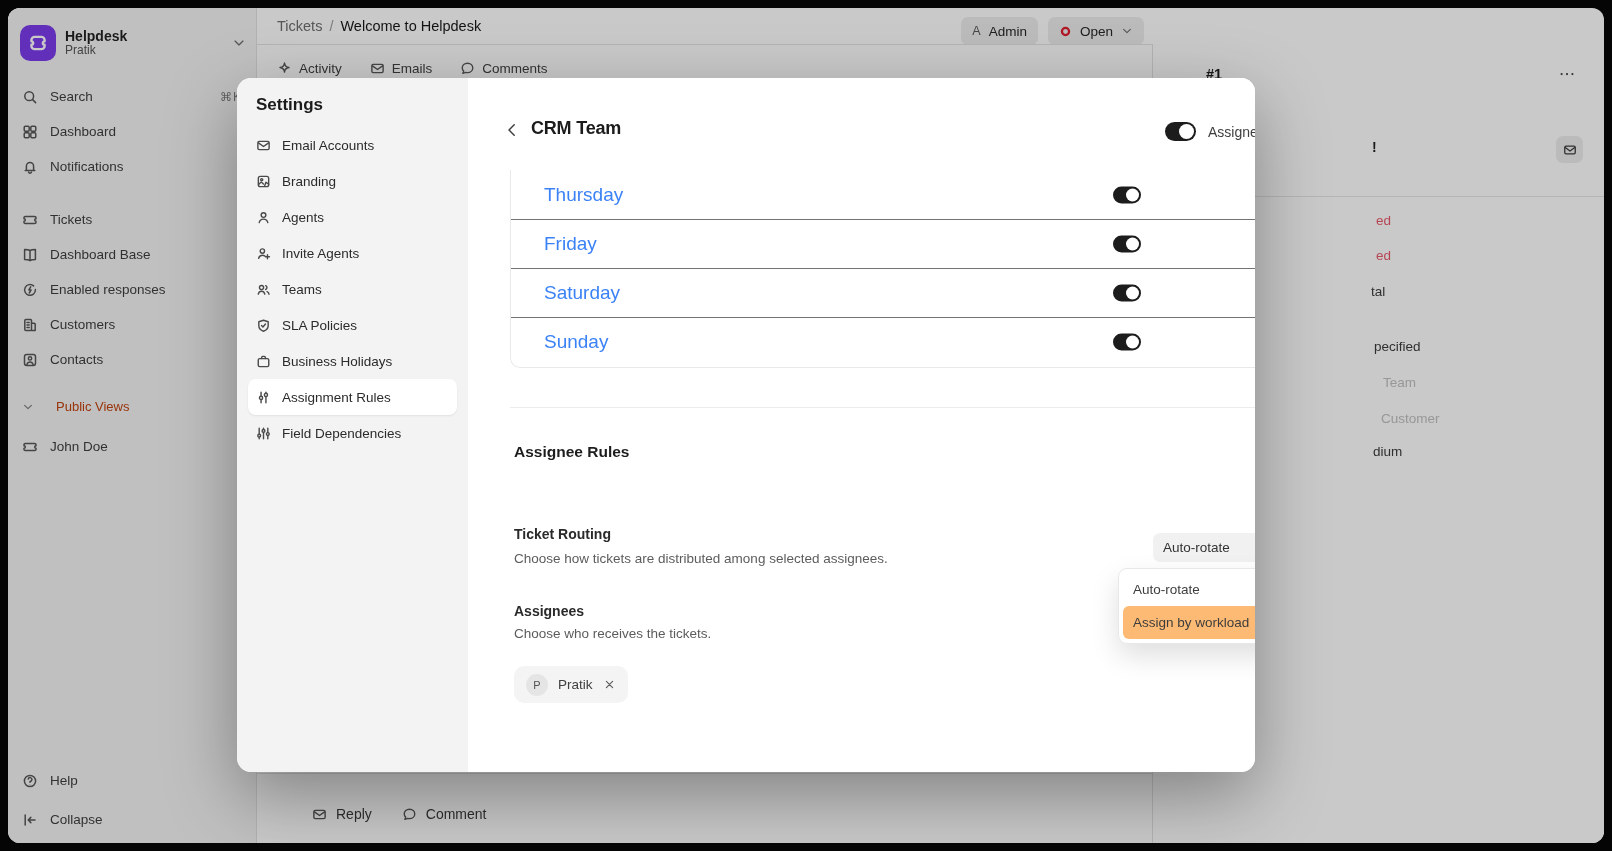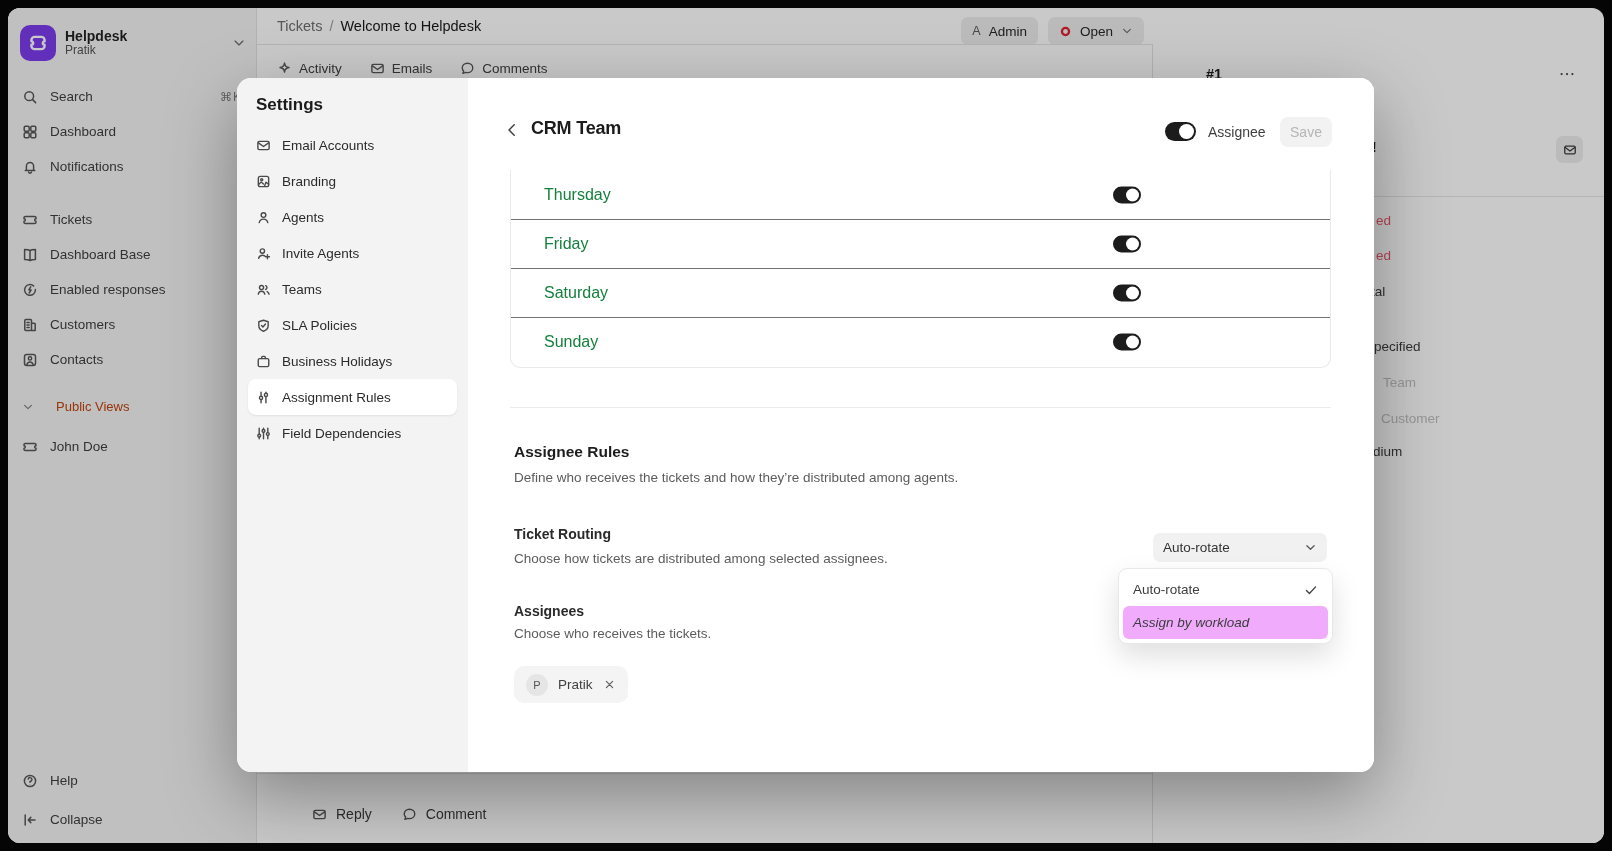--- a/index.html
+++ b/index.html
@@ -67,21 +67,21 @@
 
   
   .reply-divider{position:absolute;left:249px;right:452px;top:765px;height:1px;background:#e4e4e4;}
   .reply-bar{position:absolute;left:249px;right:452px;top:766px;bottom:0;background:#fff;}
   .reply-actions{position:absolute;left:55px;top:32px;display:flex;gap:30px;}
   .rb-btn{display:flex;align-items:center;gap:9px;font-size:14px;color:#383838;cursor:pointer;}
   .rb-btn .icon{width:15px;height:15px;color:#555;}
 
   
   .overlay{position:absolute;inset:0;background:rgba(10,10,10,0.22);z-index:5;}
-  .modal{position:absolute;left:229px;top:70px;width:1137px;height:694px;background:#fff;border-radius:14px;box-shadow:0 24px 70px rgba(0,0,0,0.35);z-index:10;overflow:hidden;}
+  .modal{position:absolute;left:229px;top:70px;width:1018px;height:694px;background:#fff;border-radius:14px;box-shadow:0 24px 70px rgba(0,0,0,0.35);z-index:10;overflow:hidden;}
   .modal-side{position:absolute;left:0;top:0;bottom:0;width:231px;background:#f3f3f3;border-radius:14px 0 0 14px;}
   .modal-side-title{position:absolute;left:19px;top:17px;font-size:17px;font-weight:700;color:#1b1b1b;}
   .mnav{position:absolute;left:11px;right:11px;top:49px;display:flex;flex-direction:column;}
   .mnav-item{height:36px;display:flex;align-items:center;padding:0 8px;border-radius:8px;cursor:pointer;}
   .mnav-item .icon{width:15px;height:15px;color:#4a4a4a;flex:0 0 auto;}
   .mnav-item .lbl{margin-left:11px;font-size:13.5px;color:#2b2b2b;}
   .mnav-item.active{background:#fff;box-shadow:0 1px 2px rgba(0,0,0,0.08);}
 
   .modal-content{position:absolute;left:231px;right:0;top:0;bottom:0;background:#fff;}
   .mc-back{position:absolute;left:36px;top:44px;width:16px;height:16px;color:#404040;cursor:pointer;}
@@ -90,36 +90,36 @@
   .switch{position:relative;border-radius:999px;background:#1c1c1c;cursor:pointer;}
   .switch .knob{position:absolute;top:2px;right:2px;background:#fff;border-radius:50%;}
   .switch.lg{width:31px;height:19px;} .switch.lg .knob{width:15px;height:15px;}
   .switch.sm{width:28px;height:17px;} .switch.sm .knob{width:13px;height:13px;}
   .mc-enable .lbl{font-size:14px;color:#3f3f3f;}
   .mc-save{position:absolute;left:812px;top:39px;width:52px;height:30px;border-radius:8px;background:#f2f2f2;color:#b5b5b5;font-size:14px;font-weight:500;display:flex;align-items:center;justify-content:center;cursor:default;}
 
   .days-card{position:absolute;left:42px;top:92px;width:821px;height:198px;border:1px solid #e9e9e9;border-top:none;border-radius:0 0 10px 10px;overflow:hidden;}
   .day-row{position:relative;height:49px;display:flex;align-items:center;}
   .day-row + .day-row{border-top:1px solid #737373;}
-  .day-row .lbl{margin-left:33px;font-size:16px;color:#15803d;}
+  .day-row .lbl{margin-left:33px;font-size:19px;color:#3b82f6;}
   .day-row .switch{position:absolute;left:602px;top:50%;transform:translateY(-50%);}
 
   .section-divider{position:absolute;left:42px;width:821px;top:329px;height:1px;background:#ececec;}
   .h-assignee{position:absolute;left:46px;top:365px;font-size:15.5px;font-weight:700;color:#1d1d1d;}
   .d-assignee{position:absolute;left:46px;top:392px;font-size:13.5px;color:#5c5c5c;}
   .h-routing{position:absolute;left:46px;top:448px;font-size:14px;font-weight:700;color:#2a2a2a;}
   .d-routing{position:absolute;left:46px;top:473px;font-size:13.5px;color:#5c5c5c;}
   .routing-select{position:absolute;left:685px;top:455px;width:174px;height:29px;border-radius:7px;background:#f1f1f1;display:flex;align-items:center;justify-content:space-between;padding:0 10px;cursor:pointer;}
   .routing-select .val{font-size:13.5px;color:#333;}
   .routing-select .icon{width:13px;height:13px;color:#555;}
   .routing-menu{position:absolute;left:650px;top:490px;width:215px;border-radius:9px;background:#fff;border:1px solid #e8e8e8;box-shadow:0 12px 28px rgba(0,0,0,0.13);padding:4px;z-index:3;}
   .menu-option{height:33px;border-radius:6px;display:flex;align-items:center;justify-content:space-between;padding:0 10px;font-size:13.5px;color:#3d3d3d;cursor:pointer;}
   .menu-option .check{width:14px;height:14px;color:#404040;visibility:hidden;}
   .menu-option.selected .check{visibility:visible;}
-  .menu-option:not(.selected){background:#f0abfc;font-style:italic;}
+  .menu-option:not(.selected){background:#fdba74;}
   .h-assignees{position:absolute;left:46px;top:525px;font-size:14px;font-weight:700;color:#2a2a2a;}
   .d-assignees{position:absolute;left:46px;top:548px;font-size:13.5px;color:#5c5c5c;}
   .chips{position:absolute;left:46px;top:588px;display:flex;gap:10px;}
   .chip{height:37px;border-radius:10px;background:#f4f4f4;display:flex;align-items:center;padding:0 12px;gap:10px;}
   .chip .avatar{width:22px;height:22px;border-radius:50%;background:#e5e5e5;display:flex;align-items:center;justify-content:center;font-size:11px;color:#525252;}
   .chip .name{font-size:13.5px;color:#404040;}
   .chip .remove{width:13px;height:13px;color:#5f5f5f;cursor:pointer;}
 
   .icon{display:inline-flex;}
   .icon svg{width:100%;height:100%;display:block;}
@@ -549,21 +549,20 @@
           <div class="day-row">
             <span class="lbl">Sunday</span>
             <span class="switch sm on">
                 <span class="knob"></span>
               </span>
           </div>
         </div>
 
       <div class="section-divider"></div>
       <div class="h-assignee">Assignee Rules</div>
-      <div class="d-assignee">Define who receives the tickets and how they’re distributed among agents.</div>
 
       <div class="h-routing">Ticket Routing</div>
       <div class="d-routing">Choose how tickets are distributed among selected assignees.</div>
       <div class="routing-select">
         <span class="val">Auto-rotate</span>
         <span class="icon">
               <svg viewBox="0 0 16 16" fill="none" stroke="currentColor" stroke-width="1.5" stroke-linecap="round" stroke-linejoin="round">
                 <path d="m3.5 5.8 4.5 4.4 4.5-4.4"></path>
               </svg>
             </span>

